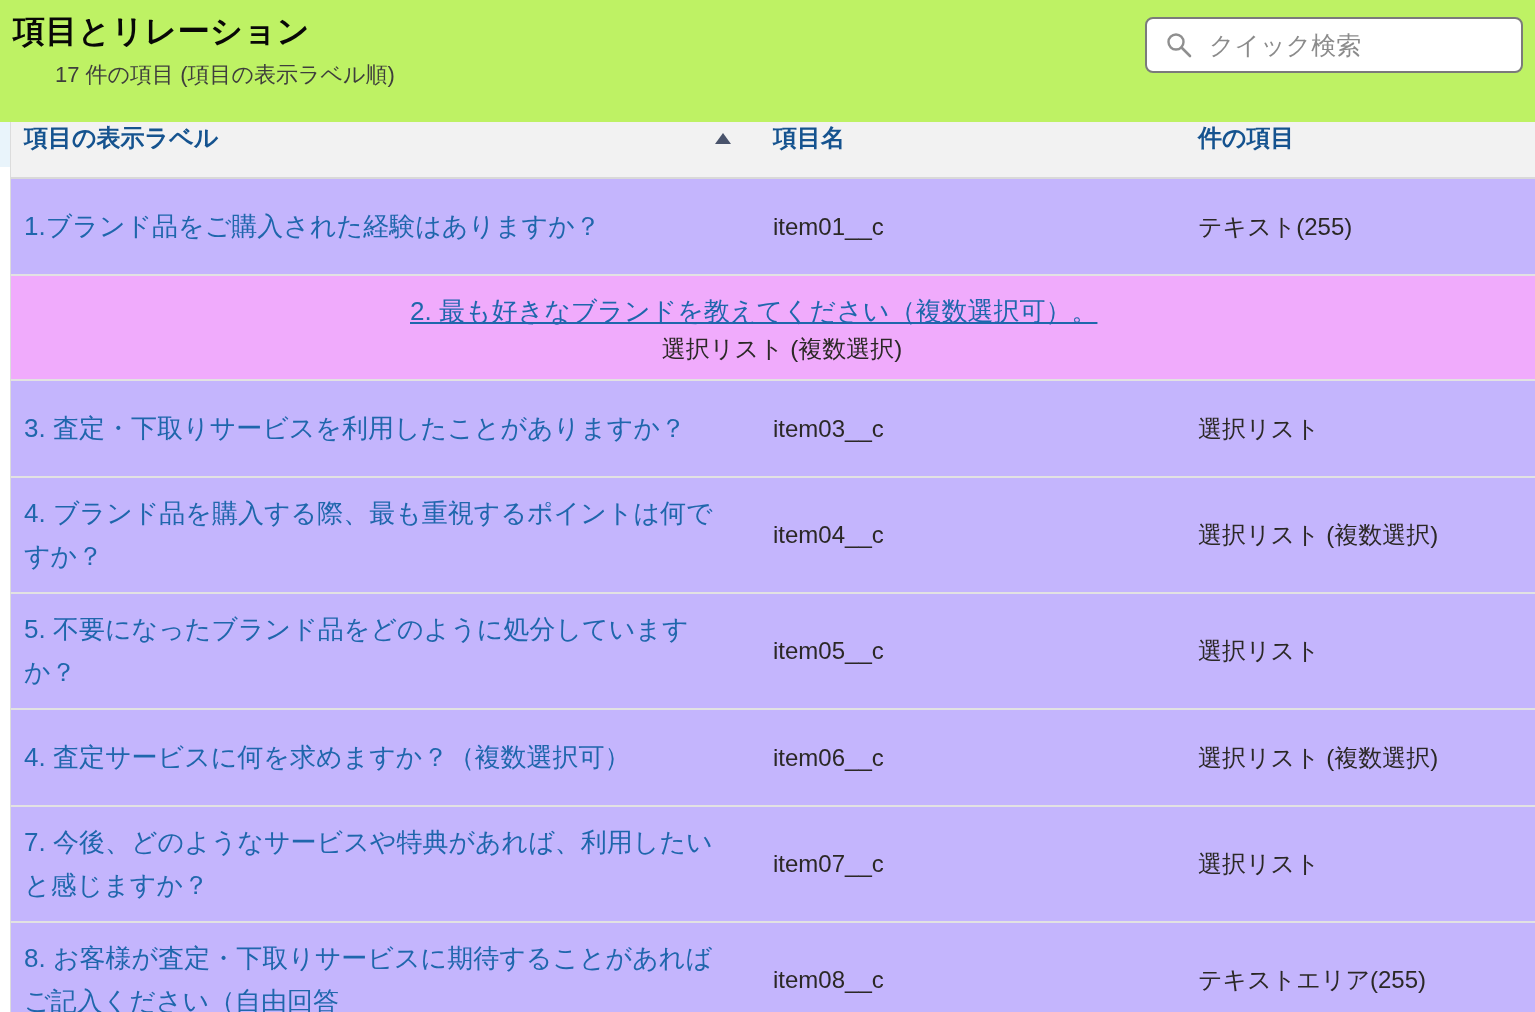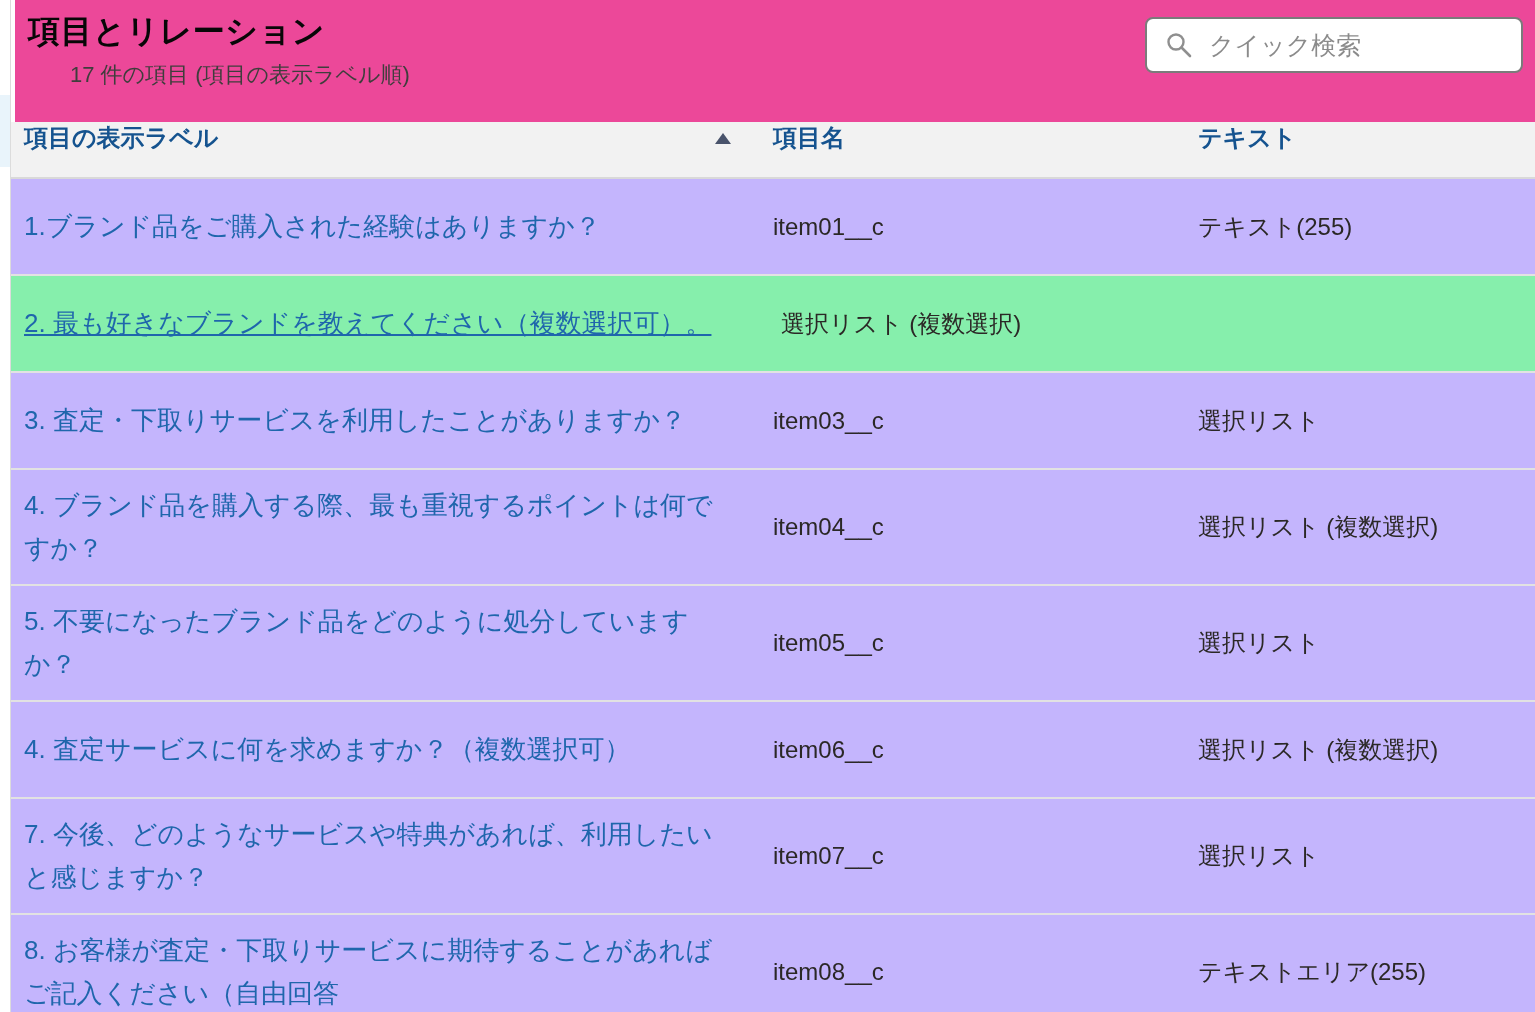--- a/index.html
+++ b/index.html
@@ -4,21 +4,21 @@
 <style>
   * { box-sizing: border-box; margin: 0; padding: 0; }
   html, body { width: 1535px; height: 1012px; overflow: hidden; background: #fff; }
   body { font-family: "Liberation Sans", sans-serif; position: relative; }
 
   
   .vline { position: absolute; left: 10px; top: 0; width: 1px; height: 1012px; background: #dcdcdc; }
   .blue-strip { position: absolute; left: 0; top: 95px; width: 10px; height: 72px; background: #e9f4fb; }
 
   
-  .titlebar { position: absolute; left: 15px; top: 0; right: 0; height: 122px; background: #ec4899; }
+  .titlebar { position: absolute; left: 0; top: 0; right: 0; height: 122px; background: #bef264; }
   .page-title { position: absolute; left: 13px; top: 10px; font-size: 32px; font-weight: bold; color: #080707; letter-spacing: 0.5px; }
   .page-subtitle { position: absolute; left: 13px; top: 60px; font-size: 22px; color: #3e3e3c; margin-left: 42px; }
 
   
   .search-box { position: absolute; left: 1145px; top: 17px; width: 378px; height: 56px; }
   .search-box input { width: 100%; height: 100%; border: 2px solid #7b7b7b; border-radius: 8px;
     padding: 0 12px 0 62px; font-size: 25px; color: #0f172a; outline: none;
     font-family: "Liberation Sans", sans-serif; background: #fff; }
   .search-box input::placeholder { color: #8b8b8b; opacity: 1; }
   .search-icon { position: absolute; left: 20px; top: 14px; width: 28px; height: 28px; pointer-events: none; }
@@ -30,21 +30,21 @@
   .th { font-size: 24px; font-weight: bold; color: #15538f; cursor: pointer; }
   .c1 { width: 752px; padding-left: 13px; padding-right: 45px; position: relative; }
   .c2 { width: 417px; padding-left: 10px; }
   .c3 { flex: 1; padding-left: 18px; }
   .sort-arrow { position: absolute; right: 32px; top: 50%; margin-top: -5px; width: 0; height: 0;
     border-left: 8px solid transparent; border-right: 8px solid transparent;
     border-bottom: 11px solid #49536b; }
 
   .row { display: flex; align-items: center; min-height: 97px; padding: 14px 0;
     border-bottom: 2px solid #e2e2e2; background: #c4b5fd; }
-  .row.hl { background: #86efac; }
+  .row.hl { background: #f0abfc; flex-direction: column; }
   .row:last-child { min-height: 90px; padding-bottom: 4px; }
   .row .c1 a { font-size: 26px; line-height: 43px; color: #1f66ac; text-decoration: none; cursor: pointer; }
   .row.hl .c1 a { text-decoration: underline; }
   .row .c2, .row .c3 { font-size: 24px; color: #2b2826; }
 </style>
 </head>
 <body>
 
 <div class="vline"></div>
 <div class="blue-strip"></div>
@@ -65,21 +65,21 @@
 <div class="table">
   <div class="thead">
     <div class="th c1">
       <span>項目の表示ラベル</span>
       <span class="sort-arrow"></span>
     </div>
     <div class="th c2">
       <span>項目名</span>
     </div>
     <div class="th c3">
-      <span>テキスト</span>
+      <span>件の項目</span>
     </div>
   </div>
   <div id="tbody">
       <div class="row">
         <div class="c1"><a href="#">1.ブランド品をご購入された経験はありますか？</a></div>
         <div class="c2">item01__c</div>
         <div class="c3">テキスト(255)</div>
       </div>
       <div class="row hl">
         <div class="c1"><a href="#">2. 最も好きなブランドを教えてください（複数選択可）。</a></div>

